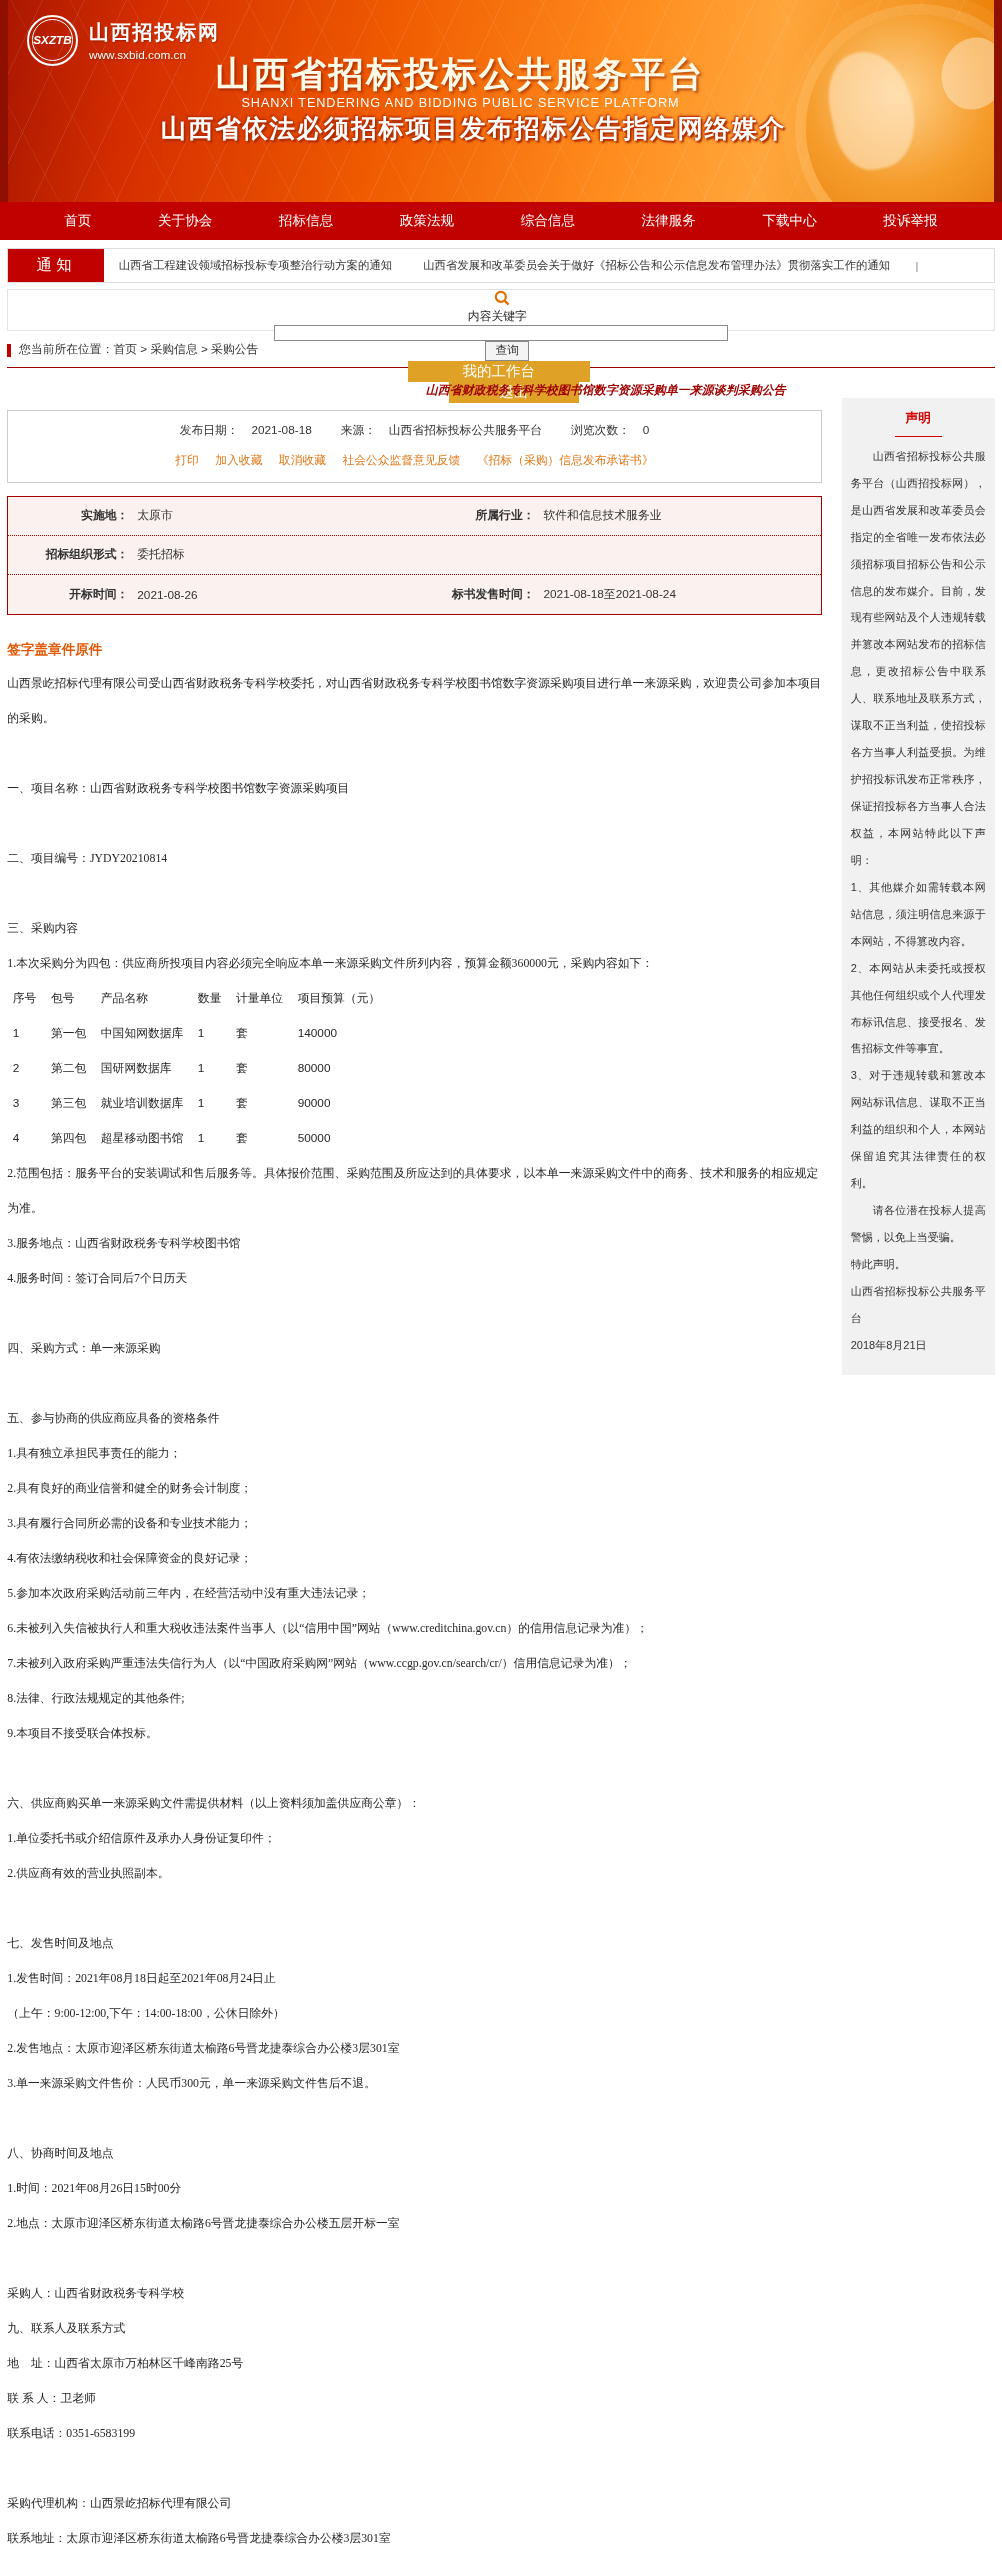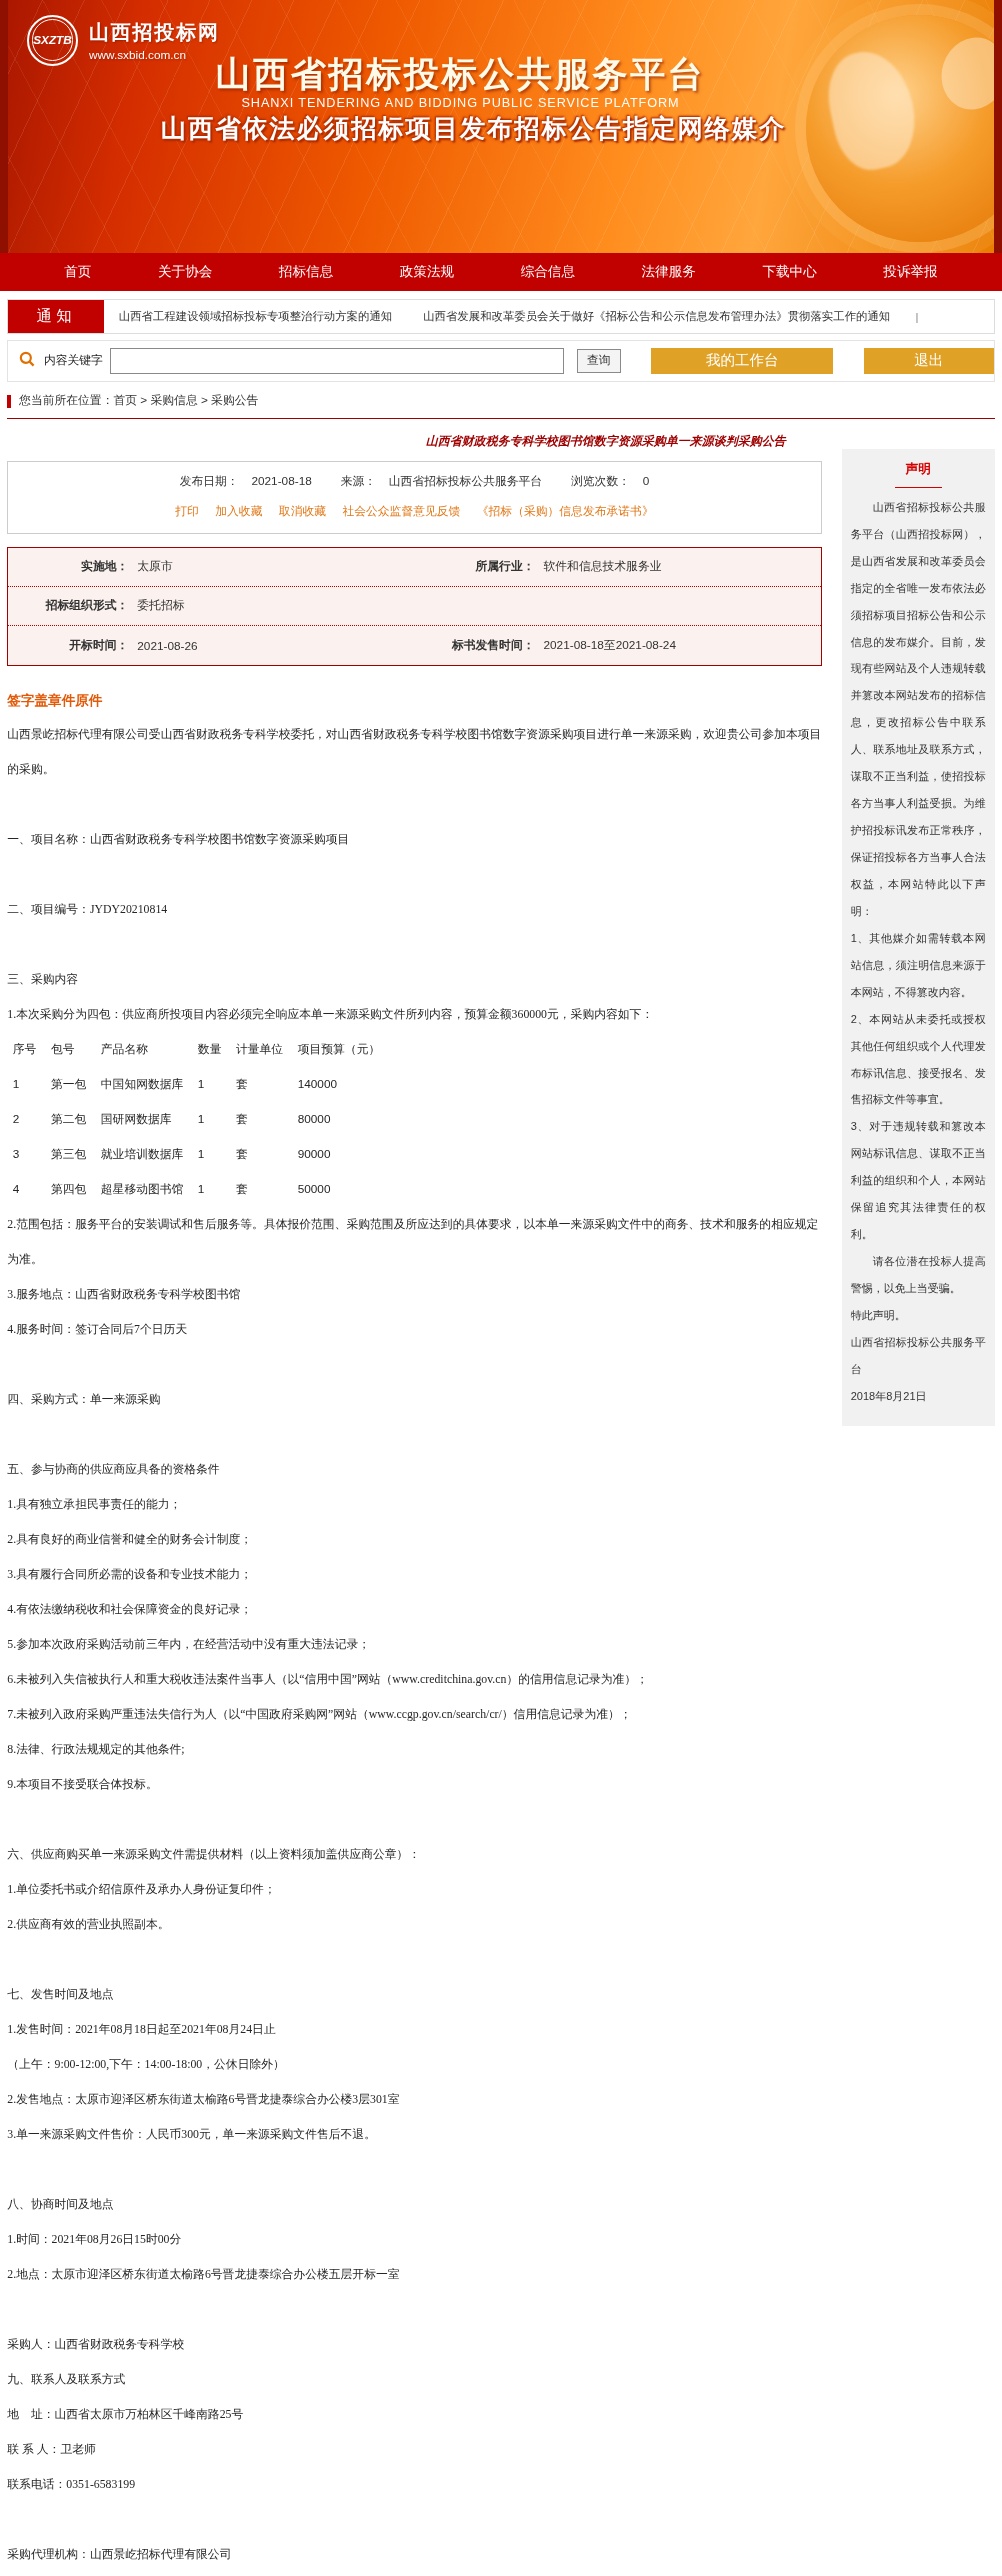--- a/index.html
+++ b/index.html
@@ -1,20 +1,20 @@
 <!DOCTYPE html>
 <html style="font-size:14.5px"><head>
 <meta charset="utf-8">
 <style>
   * { box-sizing: border-box; }
   html,body { margin:0; padding:0; background:#fff; }
   body { width:1002px; font-family:"Liberation Sans","DejaVu Sans",sans-serif; }
 
   
-  .site-header { position:relative; height:253px; overflow:hidden;
+  .site-header { position:relative; height:202px; overflow:hidden;
     background:linear-gradient(100deg,#a81600 0%,#d42d00 14%,#ef5a00 38%,#ff8d1e 62%,#ffa63c 76%,#e87c00 100%); }
   .streaks { position:absolute; inset:0;
     background:repeating-linear-gradient(115deg, rgba(255,255,255,.10) 0 0.9px, transparent 0.9px 38px),
                repeating-linear-gradient(62deg, rgba(255,235,200,.08) 0 0.9px, transparent 0.9px 52px); }
   .globe { position:absolute; right:-31px; top:14.5px; width:227px; height:227px; border-radius:50%;
     background:radial-gradient(circle at 40% 35%, #ffd08a 0%, #f59c2b 45%, #e27200 100%);
     box-shadow:0 0 0 11px rgba(255,205,130,.28), 0 0 0 23.6px rgba(255,185,90,.16); }
   .globe::before { content:""; position:absolute; left:25.4px; top:36px; width:82px; height:118px; border-radius:50% 60% 55% 45%;
     background:rgba(255,235,205,.55); filter:blur(0.9px); transform:rotate(-12deg); }
   .globe::after { content:""; position:absolute; right:27px; top:22px; width:64px; height:73px; border-radius:55%;
@@ -44,21 +44,21 @@
   .notice-bar { margin:8.2px 7.3px 0; border:0.9px solid #ddd; display:flex; height:35px; }
   .notice-label { background:#c10000; color:#fff; width:96px; display:flex; align-items:center; justify-content:center;
     font-size:15.4px; letter-spacing:4.5px; flex:none; }
   .notice-text { flex:1; display:flex; align-items:center; padding:0 14.5px; font-size:11.4px; color:#333;
     overflow:hidden; white-space:nowrap; }
   .notice-item { cursor:pointer; }
   .notice-gap { display:inline-block; width:31px; flex:none; }
   .notice-sep { color:#888; margin-left:25.4px; }
 
   
-  .search-bar { margin:5.5px 7.3px 0; display:flex; align-items:center; height:42px; border:0.9px solid #e3e3e3; background:#fff; }
+  .search-bar { margin:5.5px 7.3px 0; display:flex; align-items:center; height:42px; border:0.9px solid #e3e3e3; background:#fff;flex-direction:column; }
   .search-icon { margin:0 8.2px 0 11px; flex:none; }
   .search-label { font-size:11.8px; color:#222; margin-right:7.3px; white-space:nowrap; }
   .search-input { width:454px; height:26px; border:0.9px solid #8a8a8a; padding:0 5.5px; font-size:11.8px; }
   .search-btn { margin-left:12.7px; height:24px; width:44px; background:#f4f4f4; border:0.9px solid #8a8a8a;
     font-size:11.8px; color:#333; cursor:pointer; }
   .flex-spacer { flex:1; }
   .gold-btn { height:26px; background:#dfa126; color:#fff; font-size:14.5px; border:none; cursor:pointer; }
   .btn-workbench { width:182px; margin-right:4.5px; }
   .btn-logout { width:130px;margin-left:26px; }
 

